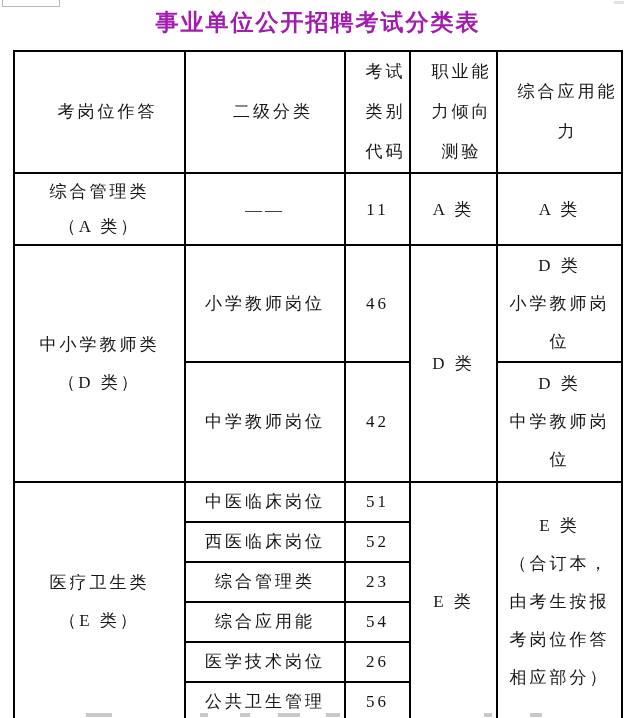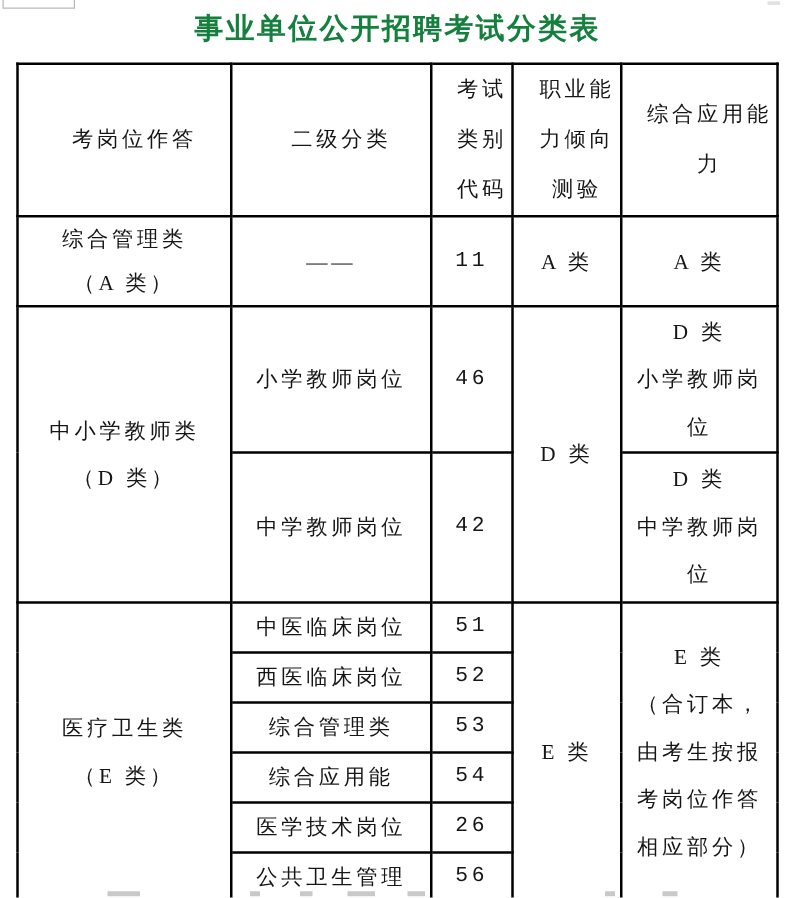--- a/index.html
+++ b/index.html
@@ -19,21 +19,21 @@
     background: #ffffff;
   }
   .doc-title {
     margin: 0;
     padding-top: 7px;
     text-align: center;
     font-family: "Liberation Sans", "DejaVu Sans", sans-serif;
     font-weight: bold;
     font-size: 23px;
     letter-spacing: 2px;
-    color: #15803d;
+    color: #a21caf;
   }
   table.class-table {
     border-collapse: collapse;
     table-layout: fixed;
     width: 608px;
     margin: 12px auto 0 auto;
   }
   table.class-table td {
     border: 2px solid #000000;
     text-align: center;
@@ -43,21 +43,21 @@
     line-height: 38px;
     letter-spacing: 3px;
     padding: 0;
     overflow: hidden;
   }
   tr.header-row td { line-height: 40px; padding-left: 16px; }
   tr.row-a td { line-height: 35px; }
   td.code-cell {
     font-size: 18px;
     letter-spacing: 0;
-    font-family: Liberation Mono, monospace;
+    font-family: Liberation Serif, serif;
     margin-left: 25px;
   }
   td.dash-cell { letter-spacing: 0; }
   td.job-left {
     text-align: left;
     padding-left: 7px;
     letter-spacing: 3px;
   }
   
   .artifact { position: absolute; pointer-events: none; }
@@ -151,21 +151,21 @@
 相应部分）</td>
     </tr>
 
     <tr style="height:38px">
       <td class="job-left">西医临床岗位</td>
       <td class="code-cell">52</td>
     </tr>
 
     <tr style="height:38px">
       <td class="job-left">综合管理类</td>
-      <td class="code-cell">53</td>
+      <td class="code-cell">23</td>
     </tr>
 
     <tr style="height:38px">
       <td class="job-left">综合应用能</td>
       <td class="code-cell">54</td>
     </tr>
 
     <tr style="height:38px">
       <td class="job-left">医学技术岗位</td>
       <td class="code-cell">26</td>

